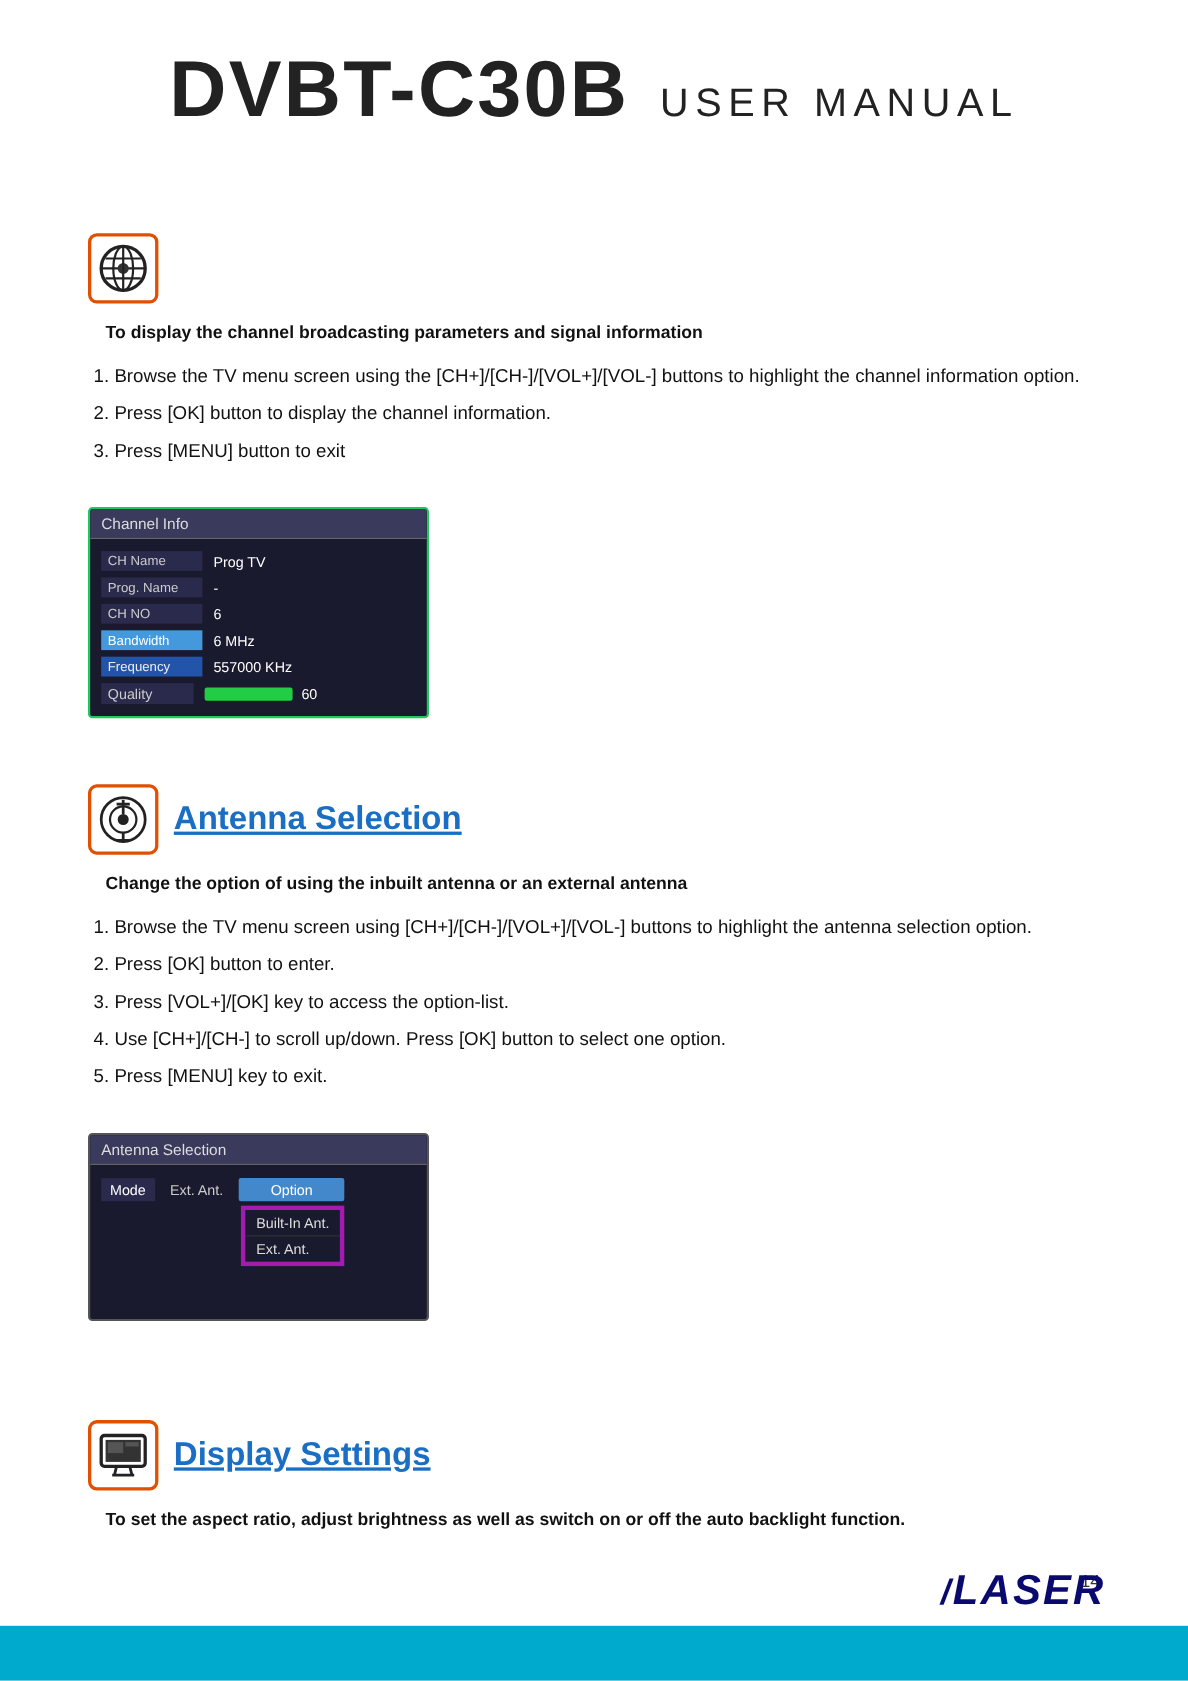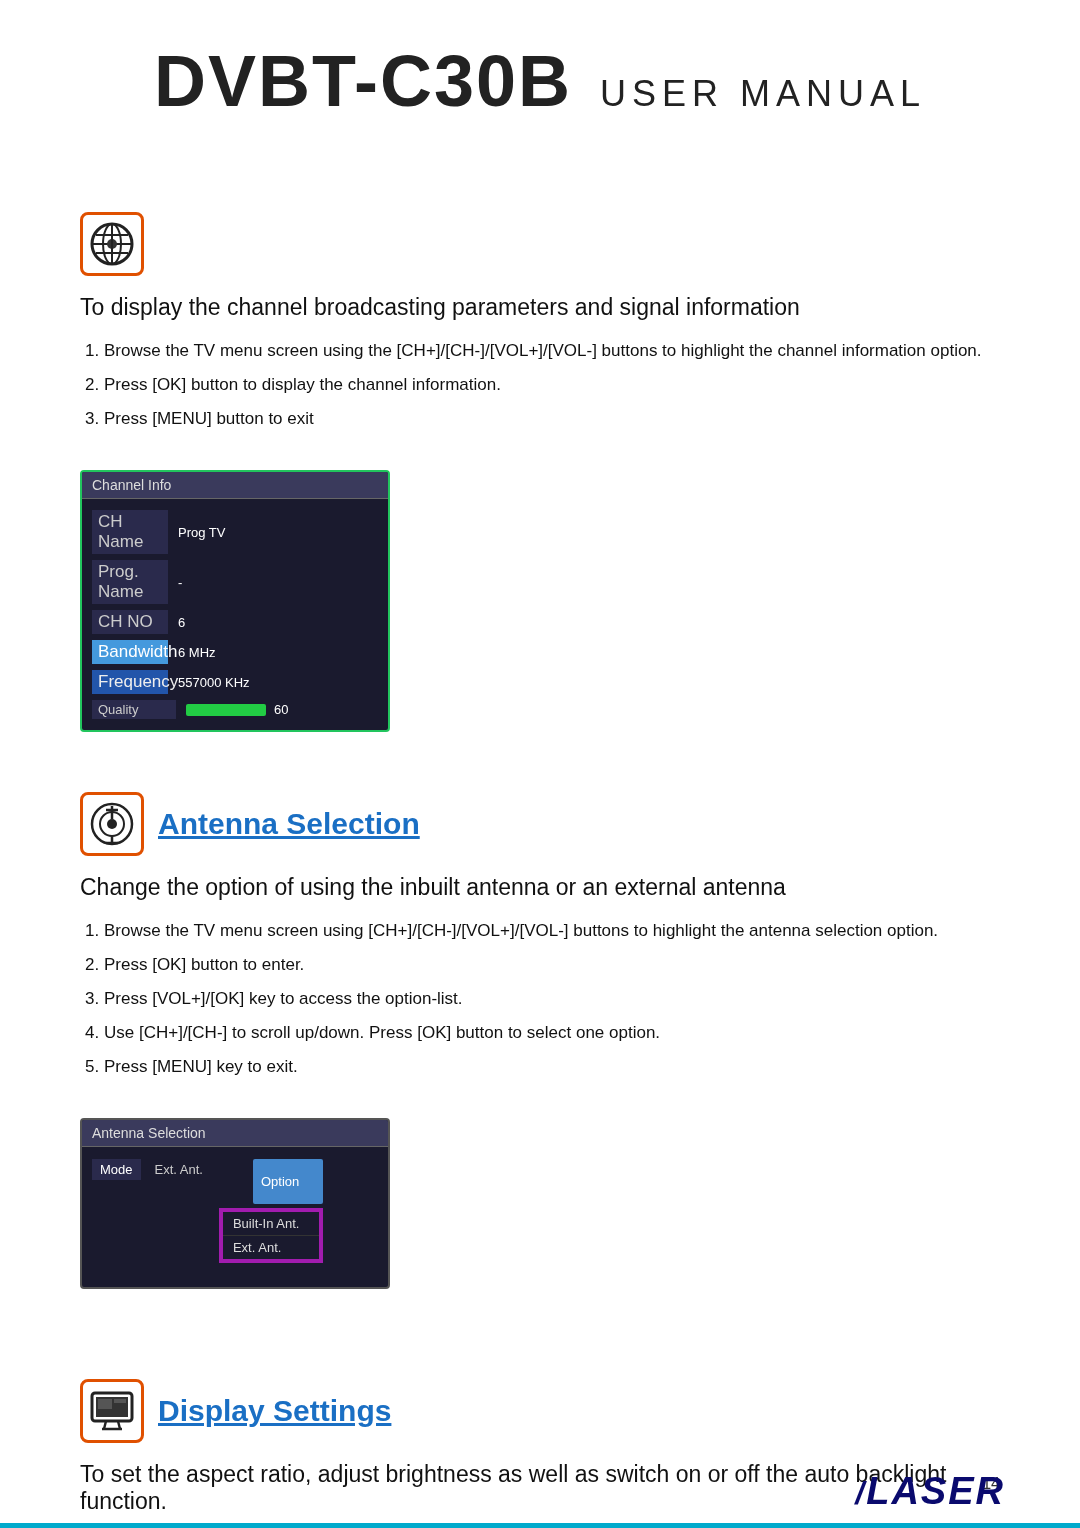--- a/index.html
+++ b/index.html
@@ -51,24 +51,25 @@
     }
     .section-title {
       font-size: 30px;
       font-weight: 700;
       color: #1a6fc4;
       text-decoration: underline;
     }
 
     
     .section-desc {
-      font-size: 23px;
-      font-weight: 400;
+      font-size: 16px;
+      font-weight: 700;
       margin-bottom: 18px;
       color: #111;
+      margin-left: 16px;
     }
 
     
     .section-body {
       display: flex;
       gap: 30px;
       align-items: flex-start;
       flex-direction: column;
     }
     .steps-col {
@@ -107,25 +108,25 @@
     .channel-info-rows {
       padding: 8px 0;
     }
     .ch-row {
       display: flex;
       align-items: center;
       padding: 3px 10px;
       font-size: 14px;
     }
     .ch-row-label {
-      width: 76px;
+      width: 92px;
       color: #ccc;
       background: #2a2a4c;
       padding: 2px 6px;
-      font-size: 17px;
+      font-size: 12px;
     }
     .ch-row-value {
       color: #fff;
       padding-left: 10px;
       font-size: 13px;
     }
     .quality-row {
       display: flex;
       align-items: center;
       padding: 3px 10px;
@@ -188,24 +189,24 @@
     }
     .antenna-ext-label {
       color: #ccc;
       font-size: 13px;
       padding: 3px 6px;
     }
     .antenna-option-dropdown {
       background: #4488cc;
       color: #fff;
       font-size: 13px;
-      padding: 15px 8px;
+      padding: 3px 8px;
       border-radius: 2px;
       min-width: 70px;
-      margin-left: 36px;
+      text-align: center;
     }
     .antenna-option-list {
       background: #1a1a2e;
       border: 4px solid #a21caf;
       margin-top: 4px;
       margin-left: 2px;
     }
     .antenna-option-item {
       color: #ddd;
       font-size: 13px;

